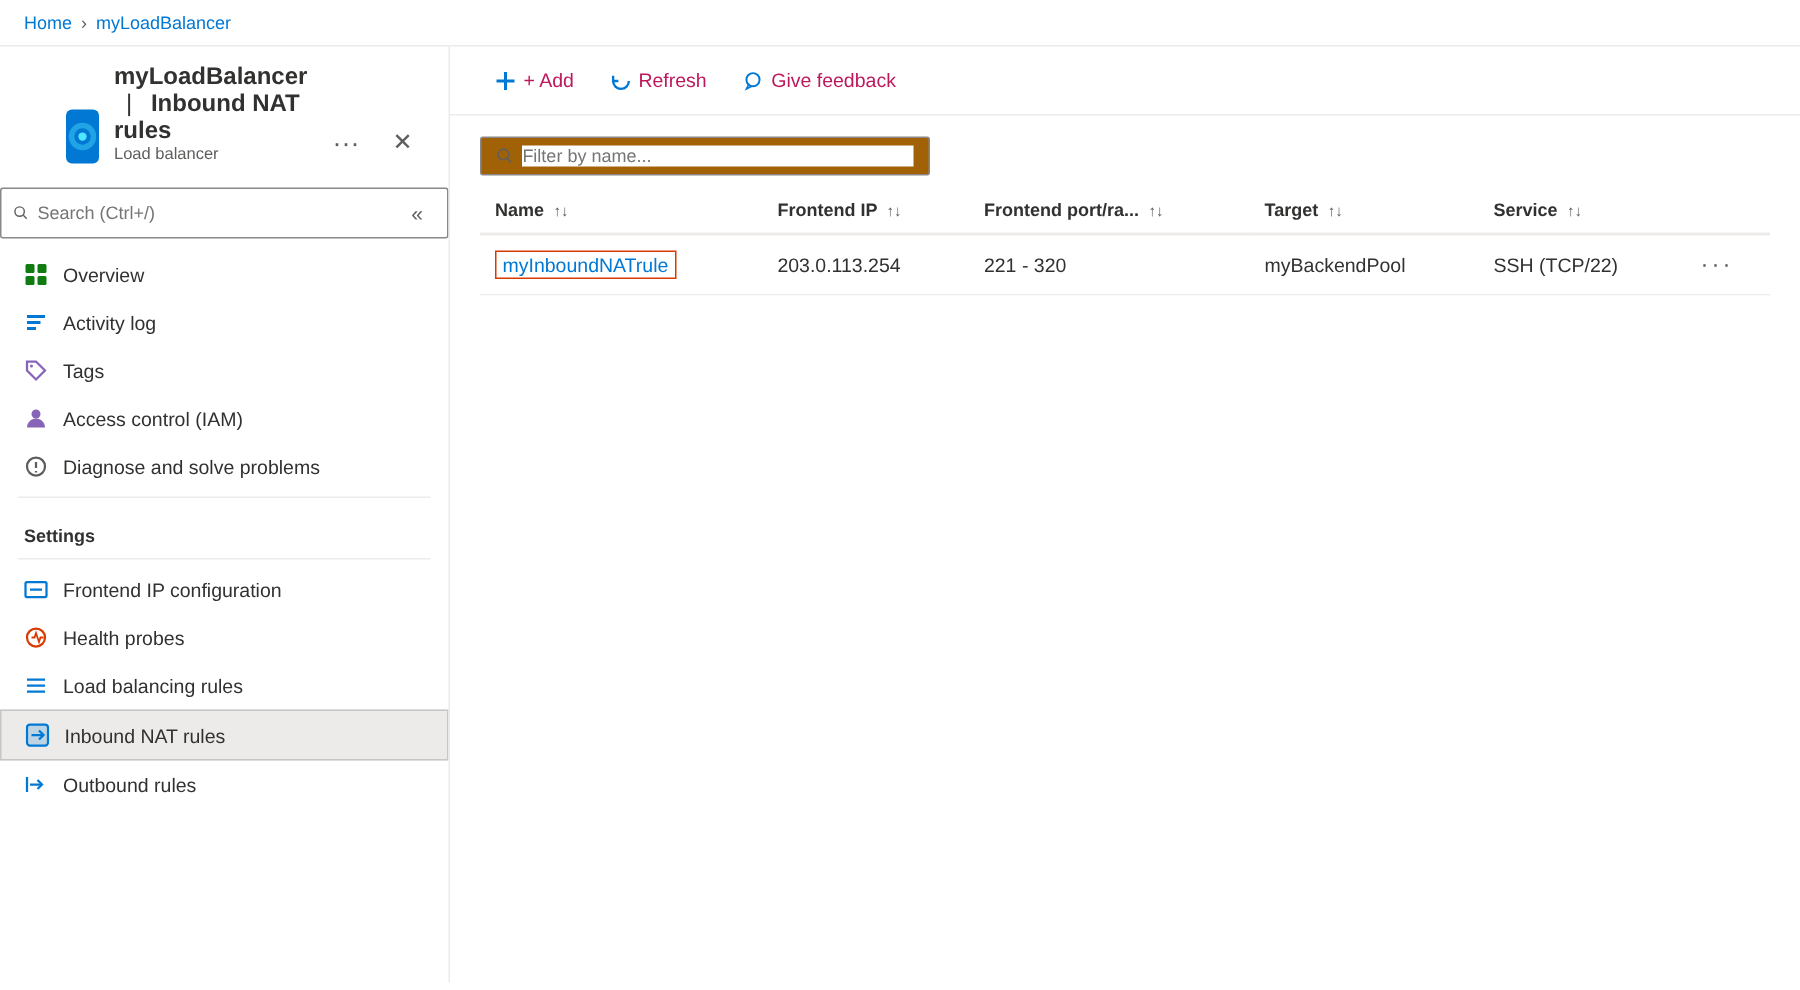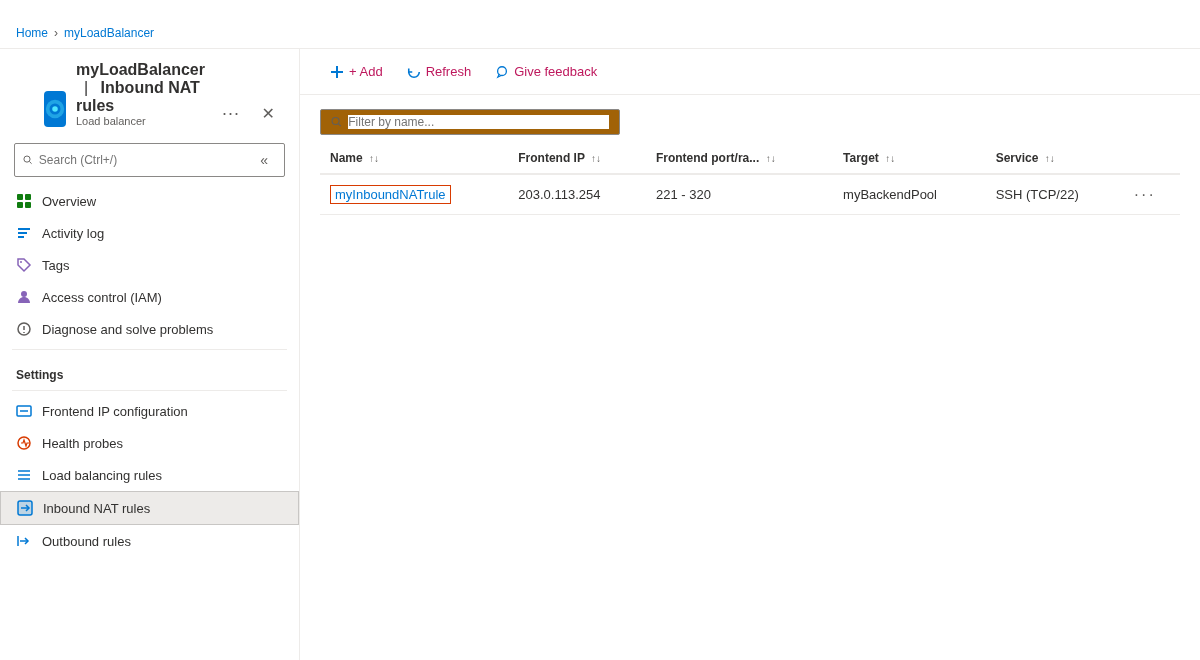--- a/index.html
+++ b/index.html
@@ -1,35 +1,35 @@
 <!DOCTYPE html>
 <html><head>
   <meta charset="utf-8">
   <style>
     * { box-sizing: border-box; margin: 0; padding: 0; }
     body { font-family: 'Segoe UI', Arial, sans-serif; font-size: 13px; color: #323130; background: #fff; }
 
-    .breadcrumb { padding: 8px 16px; font-size: 12px; color: #0078d4; display: flex; align-items: center; gap: 6px; border-bottom: 1px solid #edebe9; margin-top: 18px; }
+    .breadcrumb { padding: 8px 16px; font-size: 12px; color: #0078d4; display: flex; align-items: center; gap: 6px; border-bottom: 1px solid #edebe9; }
     .breadcrumb span { color: #605e5c; }
 
     .main-layout { display: flex; height: calc(660px - 36px); }
 
     
     .sidebar { width: 300px; min-width: 300px; border-right: 1px solid #edebe9; overflow-y: auto; padding-bottom: 16px; }
     .sidebar-header { display: flex; align-items: flex-end; padding: 12px 16px 8px; gap: 10px; margin-left: 28px; }
     .sidebar-icon { width: 36px; height: 36px; background: #0078d4; border-radius: 4px; display: flex; align-items: center; justify-content: center; }
     .sidebar-icon svg { width: 22px; height: 22px; }
     .sidebar-title-group { display: flex; flex-direction: column; }
     .sidebar-resource-name { font-size: 16px; font-weight: 600; color: #323130; }
     .sidebar-resource-type { font-size: 11px; color: #605e5c; }
     .sidebar-header-right { margin-left: auto; display: flex; gap: 8px; align-items: center; }
     .ellipsis-btn { background: none; border: none; cursor: pointer; font-size: 18px; color: #605e5c; padding: 2px 6px; }
     .close-btn { background: none; border: none; cursor: pointer; font-size: 16px; color: #605e5c; padding: 4px 8px; }
 
-    .search-box { margin: 8px 14px; display: flex; align-items: center; border: 1px solid #8a8886; border-radius: 2px; padding: 4px 8px; gap: 6px; background: #fff; }
+    .search-box { margin: 8px 0; display: flex; align-items: center; border: 1px solid #8a8886; border-radius: 2px; padding: 4px 8px; gap: 6px; background: #fff; }
     .search-box input { border: none; outline: none; font-size: 12px; width: 100%; color: #323130; }
     .collapse-btn { background: none; border: none; cursor: pointer; color: #605e5c; font-size: 14px; padding: 4px 8px; }
 
     .nav-item { display: flex; align-items: center; padding: 8px 16px; gap: 10px; cursor: pointer; color: #323130; font-size: 13px; }
     .nav-item.active { background: #edebe9; border: 1px solid #c8c6c4; }
     .nav-item .nav-icon { width: 16px; height: 16px; display: flex; align-items: center; justify-content: center; flex-shrink: 0; }
 
     .nav-section-label { padding: 14px 16px 4px; font-size: 12px; font-weight: 600; color: #323130; }
     .nav-divider { border: none; border-top: 1px solid #edebe9; margin: 4px 12px; }
 

